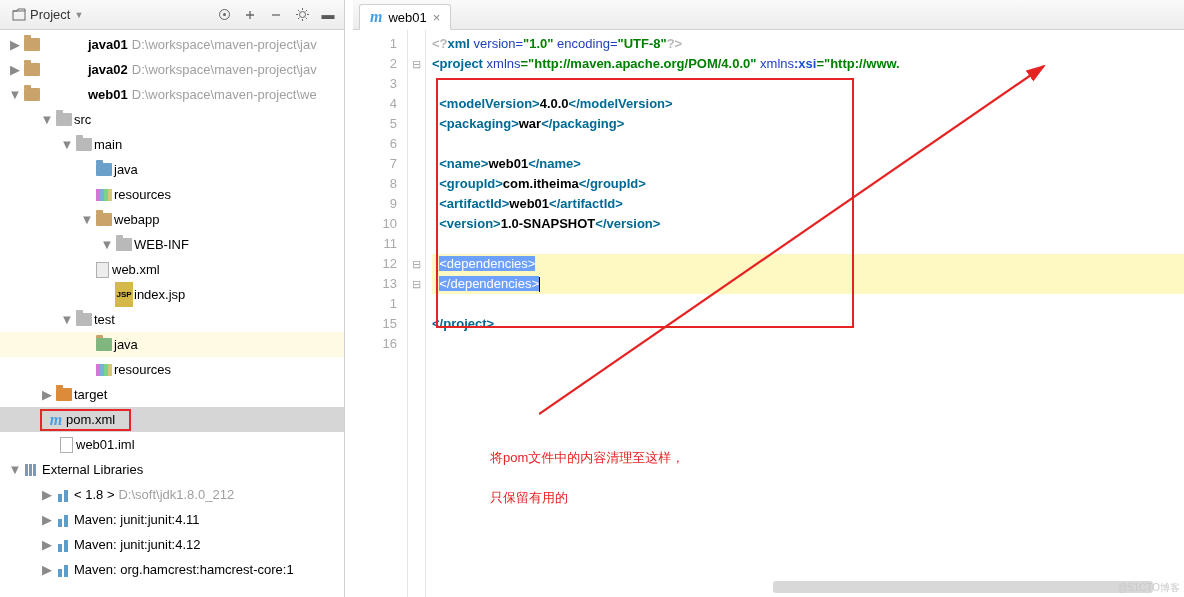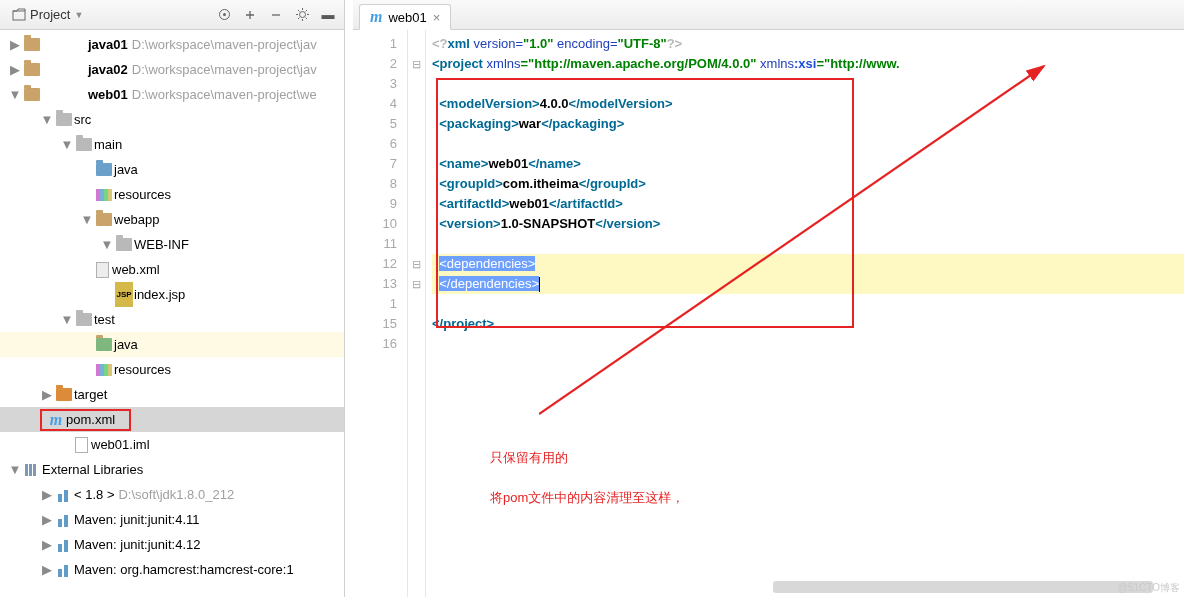--- a/index.html
+++ b/index.html
@@ -220,21 +220,21 @@
           <span class="label">target</span>
         </div>
       <div class="node sel-gray" style="padding-left:40px">
           <span class="box-red">
             <span class="ico">
               <span class="i-m">m</span>
             </span>
             <span class="label">pom.xml</span>
           </span>
         </div>
-      <div class="node" style="padding-left:71px">
+      <div class="node" style="padding-left:56px">
           <span class="ico">
             <span class="i-iml"></span>
           </span>
           <span class="label">web01.iml</span>
         </div>
 
       <div class="node" style="padding-left:8px">
           <span class="chev">▼</span>
           <span class="ico">
             <span class="i-lib">
@@ -353,15 +353,15 @@
         </defs>
       <line x1="0" y1="360" x2="505" y2="12" stroke="#e62323" stroke-width="2.2" marker-end="url(#ah)"></line>
     </svg>
 
     <div class="hscrollbar"></div>
     <div class="watermark">@51CTO博客</div>
   </div>
 </div>
 
 <div class="anno">
+  <div>将pom文件中的内容清理至这样，</div>
   <div>只保留有用的</div>
-  <div>将pom文件中的内容清理至这样，</div>
 </div>
 
 </body></html>

